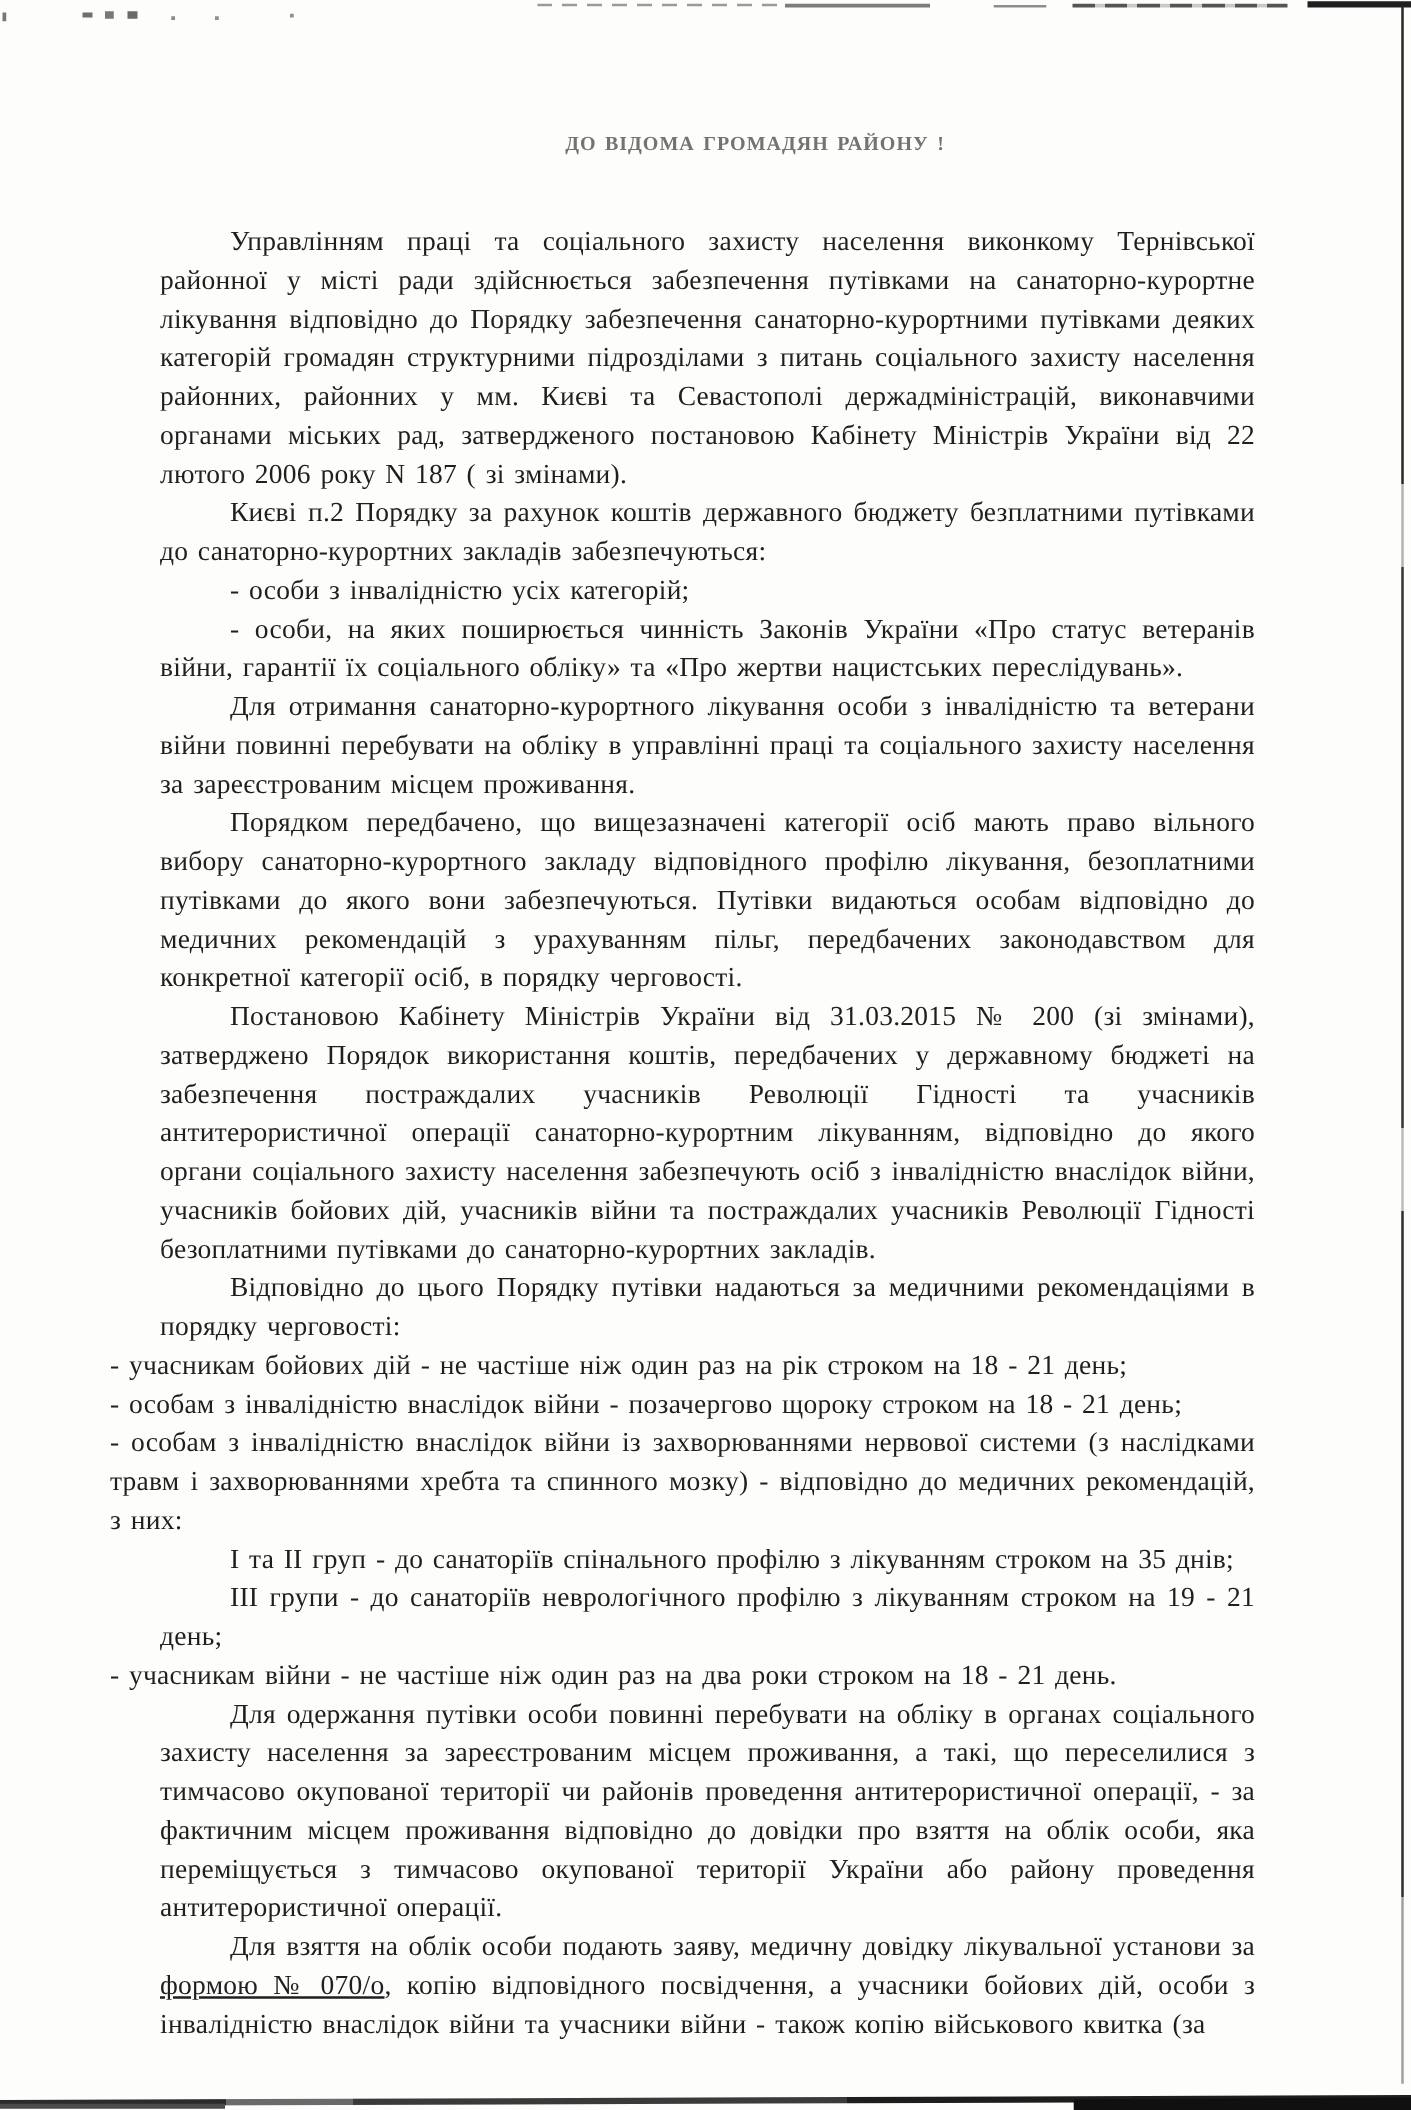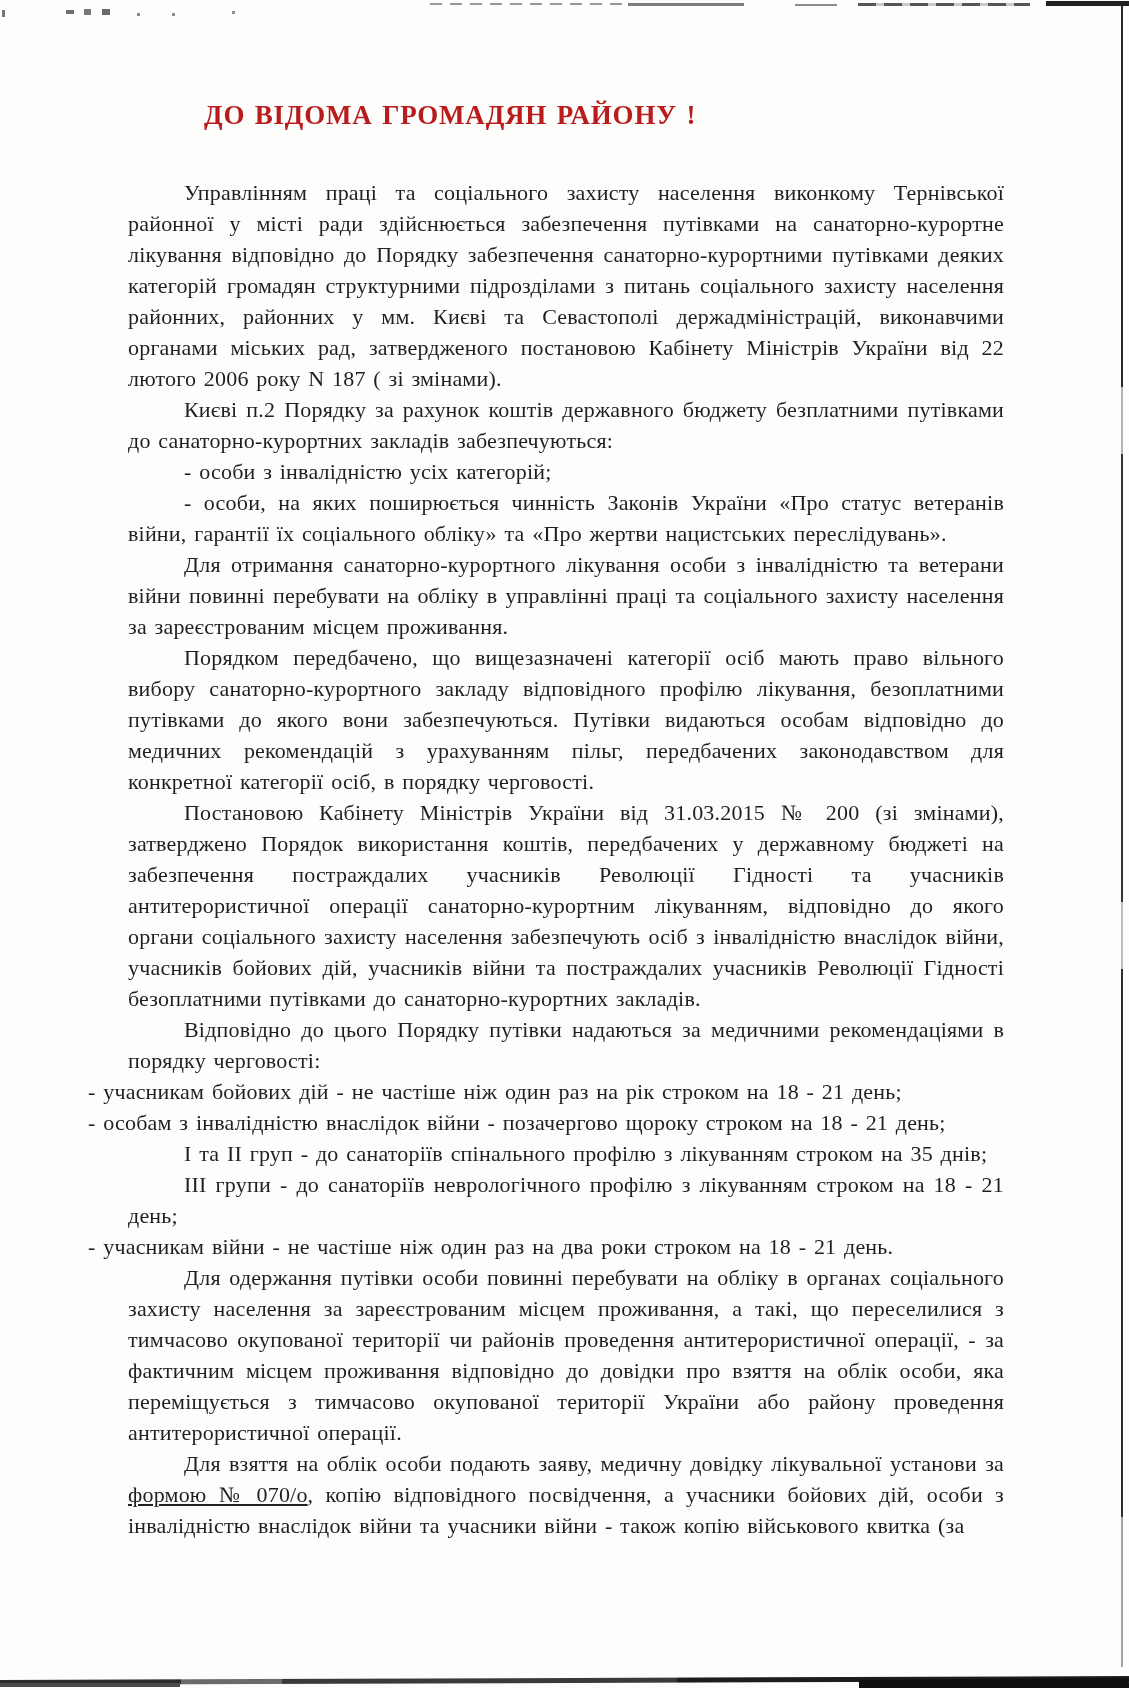--- a/index.html
+++ b/index.html
@@ -22,26 +22,26 @@
     width: 916px;
     color: #1f1f1f;
     font-size: 22px;
     line-height: 31px;
     letter-spacing: 0.2px;
     word-spacing: 2px;
   }
   .doc-title {
     margin: 0 0 46px 0;
     padding-left: 116px;
-    text-align: left;
-    font-size: 27px;
+    text-align: center;
+    font-size: 16px;
     font-weight: bold;
     letter-spacing: 0.8px;
     line-height: 31px;
-    color: #b91c1c;
+    color: #737373;
   }
   .content p {
     margin: 0;
     text-align: justify;
   }
   .content p.ind { text-indent: 56px; margin-left: 40px; }
   .content p.flush { text-indent: 0; }
   .underline { text-decoration: underline; }
 
   
@@ -100,19 +100,20 @@
     <p class="ind">Управлінням праці та соціального захисту населення виконкому Тернівської районної у місті ради здійснюється забезпечення путівками на санаторно-курортне лікування відповідно до Порядку забезпечення санаторно-курортними путівками деяких категорій громадян структурними підрозділами з питань соціального захисту населення районних, районних у мм. Києві та Севастополі держадміністрацій, виконавчими органами міських рад, затвердженого постановою Кабінету Міністрів України від 22 лютого 2006 року N 187 ( зі змінами).</p>
     <p class="ind">Києві п.2 Порядку за рахунок коштів державного бюджету безплатними путівками до санаторно-курортних закладів забезпечуються:</p>
     <p class="ind">- особи з інвалідністю усіх категорій;</p>
     <p class="ind">- особи, на яких поширюється чинність Законів України «Про статус ветеранів війни, гарантії їх соціального обліку» та «Про жертви нацистських переслідувань».</p>
     <p class="ind">Для отримання санаторно-курортного лікування особи з інвалідністю та ветерани війни повинні перебувати на обліку в управлінні праці та соціального захисту населення за зареєстрованим місцем проживання.</p>
     <p class="ind">Порядком передбачено, що вищезазначені категорії осіб мають право вільного вибору санаторно-курортного закладу відповідного профілю лікування, безоплатними путівками до якого вони забезпечуються. Путівки видаються особам відповідно до медичних рекомендацій з урахуванням пільг, передбачених законодавством для конкретної категорії осіб, в порядку черговості.</p>
     <p class="ind">Постановою Кабінету Міністрів України від 31.03.2015 № 200 (зі змінами), затверджено Порядок використання коштів, передбачених у державному бюджеті на забезпечення постраждалих учасників Революції Гідності та учасників антитерористичної операції санаторно-курортним лікуванням, відповідно до якого органи соціального захисту населення забезпечують осіб з інвалідністю внаслідок війни, учасників бойових дій, учасників війни та постраждалих учасників Революції Гідності безоплатними путівками до санаторно-курортних закладів.</p>
     <p class="ind">Відповідно до цього Порядку путівки надаються за медичними рекомендаціями в порядку черговості:</p>
     <p class="flush">- учасникам бойових дій - не частіше ніж один раз на рік строком на 18 - 21 день;</p>
     <p class="flush">- особам з інвалідністю внаслідок війни - позачергово щороку строком на 18 - 21 день;</p>
+    <p class="flush">- особам з інвалідністю внаслідок війни із захворюваннями нервової системи (з наслідками травм і захворюваннями хребта та спинного мозку) - відповідно до медичних рекомендацій, з них:</p>
     <p class="ind">І та ІІ груп - до санаторіїв спінального профілю з лікуванням строком на 35 днів;</p>
-    <p class="ind">ІІІ групи - до санаторіїв неврологічного профілю з лікуванням строком на 18 - 21 день;</p>
+    <p class="ind">ІІІ групи - до санаторіїв неврологічного профілю з лікуванням строком на 19 - 21 день;</p>
     <p class="flush">- учасникам війни - не частіше ніж один раз на два роки строком на 18 - 21 день.</p>
     <p class="ind">Для одержання путівки особи повинні перебувати на обліку в органах соціального захисту населення за зареєстрованим місцем проживання, а такі, що переселилися з тимчасово окупованої території чи районів проведення антитерористичної операції, - за фактичним місцем проживання відповідно до довідки про взяття на облік особи, яка переміщується з тимчасово окупованої території України або району проведення антитерористичної операції.</p>
     <p class="ind"><span>Для взяття на облік особи подають заяву, медичну довідку лікувальної установи за </span><span class="underline">формою № 070/о</span><span>, копію відповідного посвідчення, а учасники бойових дій, особи з інвалідністю внаслідок війни та учасники війни - також копію військового квитка (за</span></p>
   </div>
 </div>
 
 </body></html>

